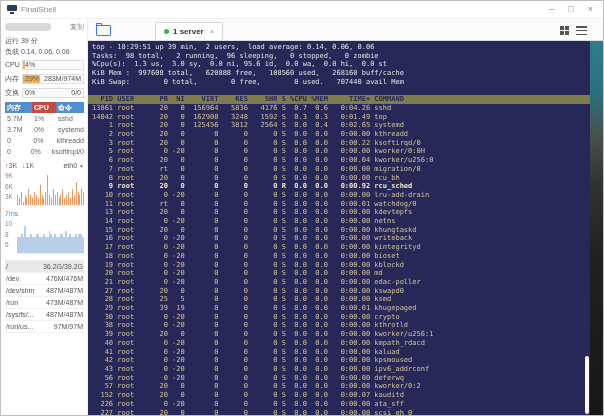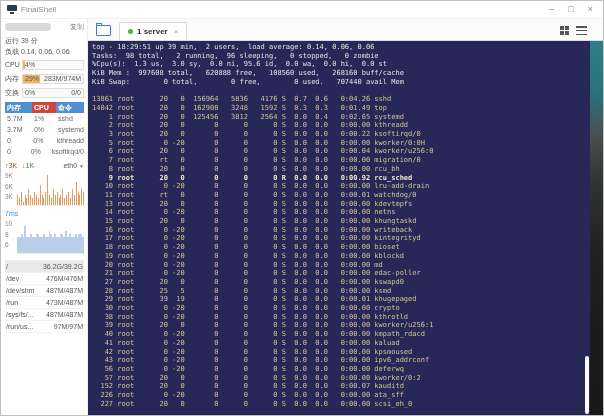--- a/index.html
+++ b/index.html
@@ -55,21 +55,21 @@
   .ping-label { color:#4a90d9; height:10px; line-height:10px; margin-top:3px; }
 
   .disks { margin-top:6px; border-top:1px solid #eee; }
   .drow { display:flex; height:12px; line-height:12px; border-bottom:1px solid #f2f2f2; color:#555; }
   .drow.sel { background:#e9e9e9; }
   .drow .dpath { flex:1; padding-left:1px; white-space:nowrap; overflow:hidden; }
   .drow .dsize { text-align:right; padding-right:1px; white-space:nowrap; }
 
   
   .main { flex:1; display:flex; flex-direction:column; position:relative; min-width:0; }
-  .tabbar { height:22px; flex:0 0 22px; background:#fbfbfb; border-bottom:1px solid #dcdcdc; display:flex; align-items:flex-end; padding:0 4px; }
+  .tabbar { height:22px; flex:0 0 22px; background:#fbfbfb; border-bottom:1px solid #dcdcdc; display:flex; align-items:flex-end; padding:0 4px;gap:36px; }
   .folder-icon { width:15px; height:11px; margin:0 8px 4px 4px; position:relative; }
   .folder-icon .back { position:absolute; inset:0; border:1px solid #3a7bd5; border-radius:1px; }
   .folder-icon .tabp { position:absolute; top:-2px; left:0; width:6px; height:3px; border:1px solid #3a7bd5; border-bottom:none; border-radius:1px 1px 0 0; background:#fbfbfb; }
   .tab { display:flex; align-items:center; gap:4px; background:#fff; border:1px solid #d8d8d8; border-bottom:none; border-radius:2px 2px 0 0; height:18px; padding:0 8px; font-size:8px; color:#333; }
   .tab-dot { width:5px; height:5px; border-radius:50%; background:#3db83d; }
   .tab-label { font-weight:bold; }
   .tab-close { color:#999; font-size:8px; margin-left:2px; }
   .tabbar-right { margin-left:auto; display:flex; align-items:center; gap:7px; margin-bottom:5px; padding-right:12px; }
   .grid-icon { width:9px; height:9px; display:grid; grid-template-columns:1fr 1fr; gap:1px; }
   .grid-icon i { background:#555; }
@@ -321,20 +321,21 @@
               <i></i>
               <i></i>
             </span>
         </div>
       </div>
 
       <div class="term-wrap">
         <div class="terminal">
           <div class="summary" id="top-summary"><div>top - 18:29:51 up 39 min,  2 users,  load average: 0.14, 0.06, 0.06</div><div>Tasks:  98 total,   2 running,  96 sleeping,   0 stopped,   0 zombie</div><div>%Cpu(s):  1.3 us,  3.0 sy,  0.0 ni, 95.6 id,  0.0 wa,  0.0 hi,  0.0 st</div><div>KiB Mem :  997608 total,   620888 free,   108560 used,   268160 buff/cache</div><div>KiB Swap:        0 total,        0 free,        0 used.   707440 avail Mem</div></div>
           <div class="spacer-line"></div>
+          <div class="col-header" id="process-table-header">  PID USER      PR  NI    VIRT    RES    SHR S %CPU %MEM     TIME+ COMMAND</div>
           <div class="proc-rows" id="process-rows"><div>13861 root      20   0  156964   5836   4176 S  0.7  0.6   0:04.26 sshd</div><div>14042 root      20   0  162908   3248   1592 S  0.3  0.3   0:01.49 top</div><div>    1 root      20   0  125456   3812   2564 S  0.0  0.4   0:02.65 systemd</div><div>    2 root      20   0       0      0      0 S  0.0  0.0   0:00.00 kthreadd</div><div>    3 root      20   0       0      0      0 S  0.0  0.0   0:00.22 ksoftirqd/0</div><div>    5 root       0 -20       0      0      0 S  0.0  0.0   0:00.00 kworker/0:0H</div><div>    6 root      20   0       0      0      0 S  0.0  0.0   0:00.04 kworker/u256:0</div><div>    7 root      rt   0       0      0      0 S  0.0  0.0   0:00.00 migration/0</div><div>    8 root      20   0       0      0      0 S  0.0  0.0   0:00.00 rcu_bh</div><div class="bold">    9 root      20   0       0      0      0 R  0.0  0.0   0:00.92 rcu_sched</div><div>   10 root       0 -20       0      0      0 S  0.0  0.0   0:00.00 lru-add-drain</div><div>   11 root      rt   0       0      0      0 S  0.0  0.0   0:00.01 watchdog/0</div><div>   13 root      20   0       0      0      0 S  0.0  0.0   0:00.00 kdevtmpfs</div><div>   14 root       0 -20       0      0      0 S  0.0  0.0   0:00.00 netns</div><div>   15 root      20   0       0      0      0 S  0.0  0.0   0:00.00 khungtaskd</div><div>   16 root       0 -20       0      0      0 S  0.0  0.0   0:00.00 writeback</div><div>   17 root       0 -20       0      0      0 S  0.0  0.0   0:00.00 kintegrityd</div><div>   18 root       0 -20       0      0      0 S  0.0  0.0   0:00.00 bioset</div><div>   19 root       0 -20       0      0      0 S  0.0  0.0   0:00.00 kblockd</div><div>   20 root       0 -20       0      0      0 S  0.0  0.0   0:00.00 md</div><div>   21 root       0 -20       0      0      0 S  0.0  0.0   0:00.00 edac-poller</div><div>   27 root      20   0       0      0      0 S  0.0  0.0   0:00.00 kswapd0</div><div>   28 root      25   5       0      0      0 S  0.0  0.0   0:00.00 ksmd</div><div>   29 root      39  19       0      0      0 S  0.0  0.0   0:00.01 khugepaged</div><div>   30 root       0 -20       0      0      0 S  0.0  0.0   0:00.00 crypto</div><div>   38 root       0 -20       0      0      0 S  0.0  0.0   0:00.00 kthrotld</div><div>   39 root      20   0       0      0      0 S  0.0  0.0   0:00.00 kworker/u256:1</div><div>   40 root       0 -20       0      0      0 S  0.0  0.0   0:00.00 kmpath_rdacd</div><div>   41 root       0 -20       0      0      0 S  0.0  0.0   0:00.00 kaluad</div><div>   42 root       0 -20       0      0      0 S  0.0  0.0   0:00.00 kpsmoused</div><div>   43 root       0 -20       0      0      0 S  0.0  0.0   0:00.00 ipv6_addrconf</div><div>   56 root       0 -20       0      0      0 S  0.0  0.0   0:00.00 deferwq</div><div>   57 root      20   0       0      0      0 S  0.0  0.0   0:00.00 kworker/0:2</div><div>  152 root      20   0       0      0      0 S  0.0  0.0   0:00.07 kauditd</div><div>  226 root       0 -20       0      0      0 S  0.0  0.0   0:00.00 ata_sff</div><div>  227 root      20   0       0      0      0 S  0.0  0.0   0:00.00 scsi_eh_0</div></div>
           <div class="term-scrollbar"></div>
         </div>
         <div class="right-strip"></div>
       </div>
     </div>
 
   </div>
 </div>
 

